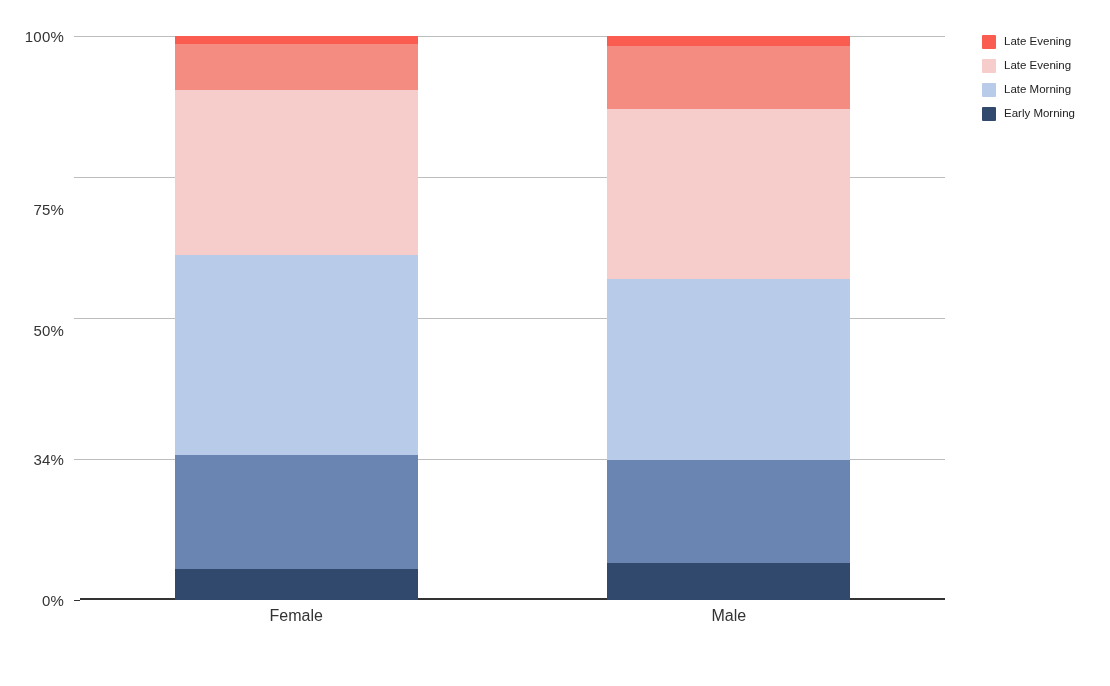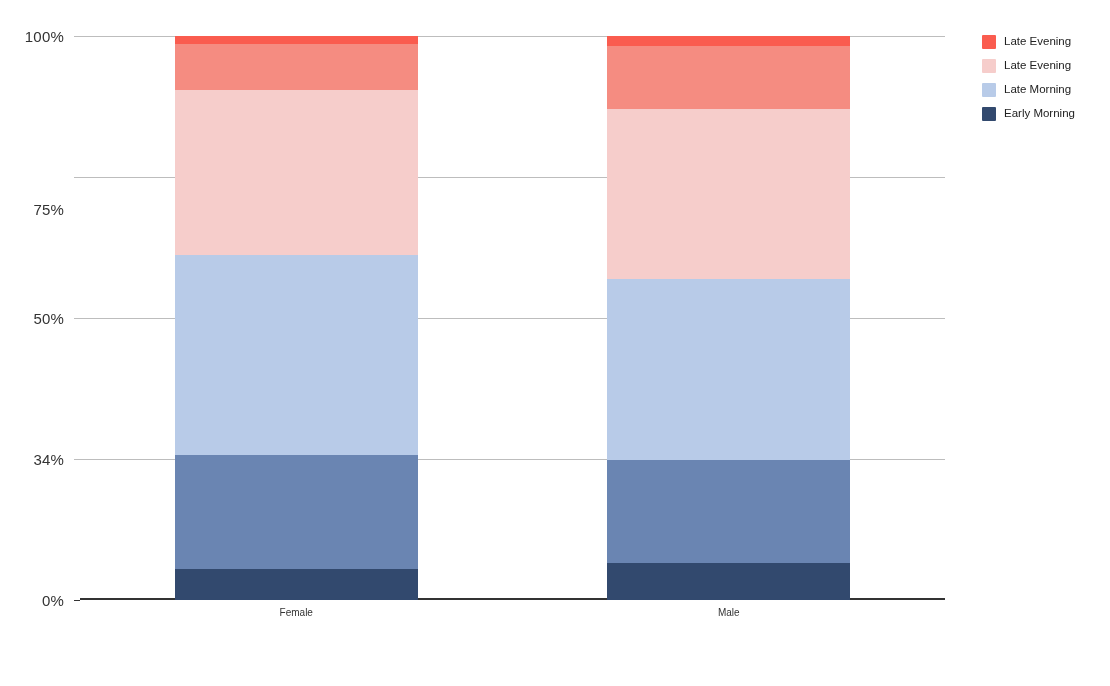--- a/index.html
+++ b/index.html
@@ -90,21 +90,21 @@
   .x-labels {
     position: absolute;
     left: 80px;
     top: 604px;
     width: 865px;
     height: 22px;
   }
   .x-labels .xlab {
     position: absolute;
     transform: translateX(-50%);
-    font-size: 10px;
+    font-size: 16px;
     color: #333333;
     white-space: nowrap;
     top: 3px;
   }
   .x-axis-title {
     position: absolute;
     left: 0;
     top: 637px;
     width: 1010px;
     text-align: center;
@@ -139,21 +139,21 @@
   }
 </style>
 </head>
 <body>
 
 <div id="chart-root">
 
   <div class="y-labels" id="y-labels">
       <div class="ylab" style="top: 564px;">0%</div>
       <div class="ylab" style="top: 423px;">34%</div>
-      <div class="ylab" style="top: 282px; margin-left: 32px;">50%</div>
+      <div class="ylab" style="top: 294px; margin-left: 32px;">50%</div>
       <div class="ylab" style="top: 141px; margin-top: 32px;">75%</div>
       <div class="ylab" style="top: 0px;">100%</div>
     </div>
 
   <div class="plot-area" id="plot-area">
       <div class="gridline baseline" style="top: 562px;"></div>
       <div class="gridline" style="top: 423px;"></div>
       <div class="gridline" style="top: 282px;"></div>
       <div class="gridline" style="top: 141px;"></div>
       <div class="gridline" style="top: 0px;"></div>

